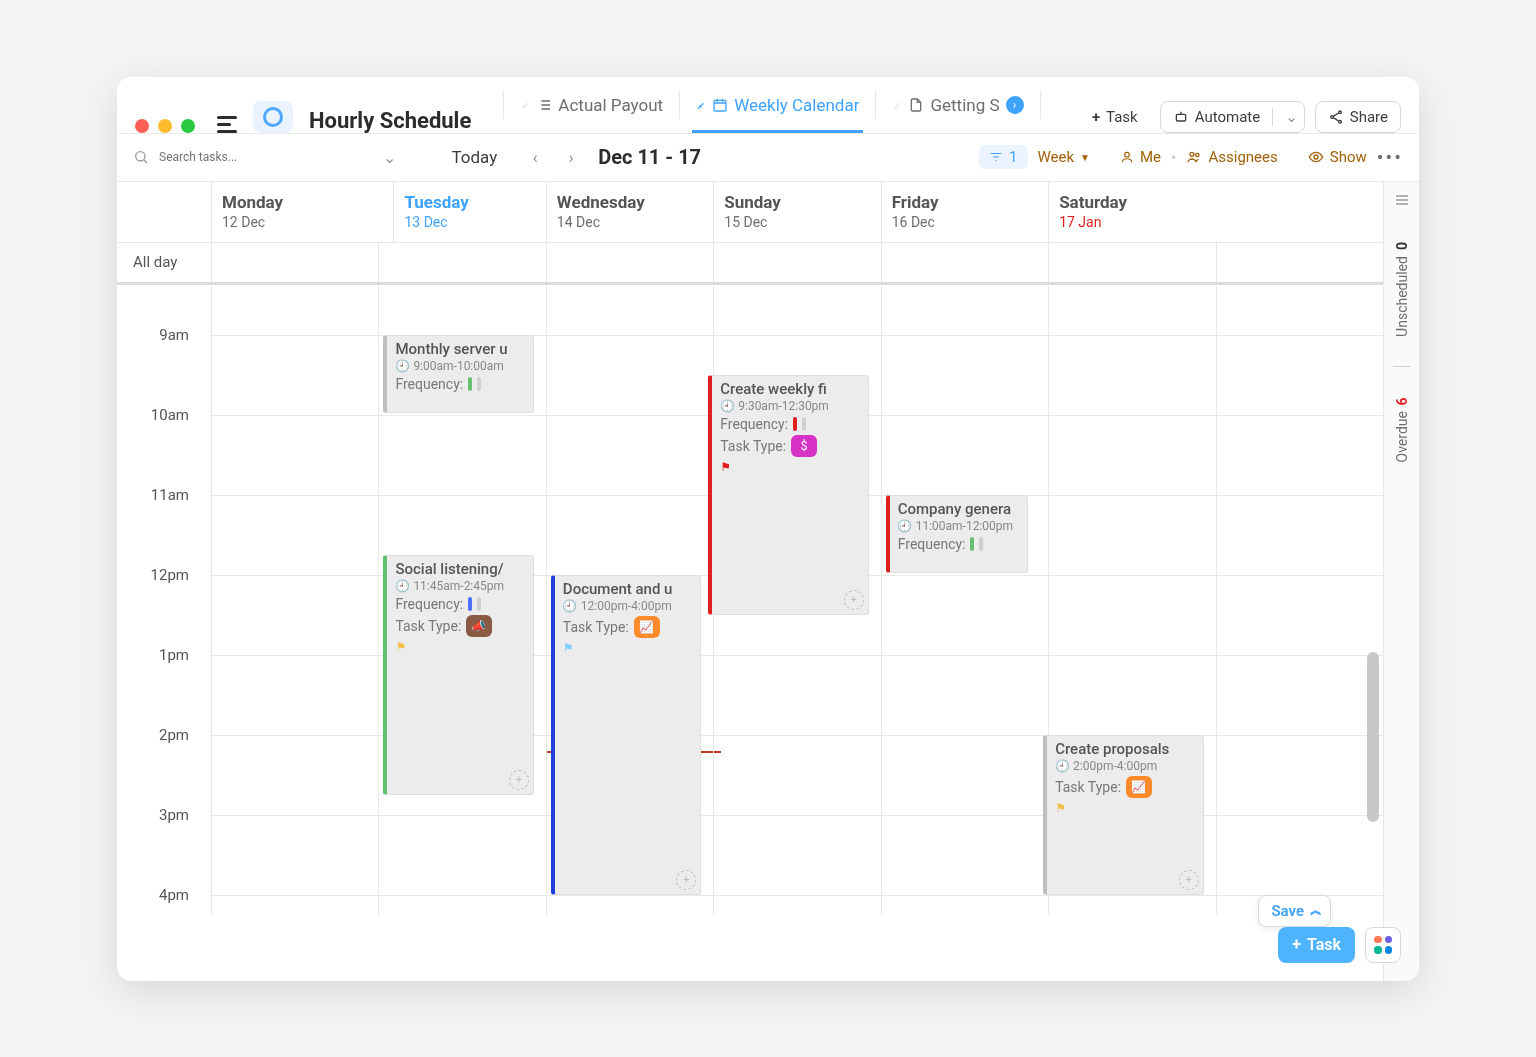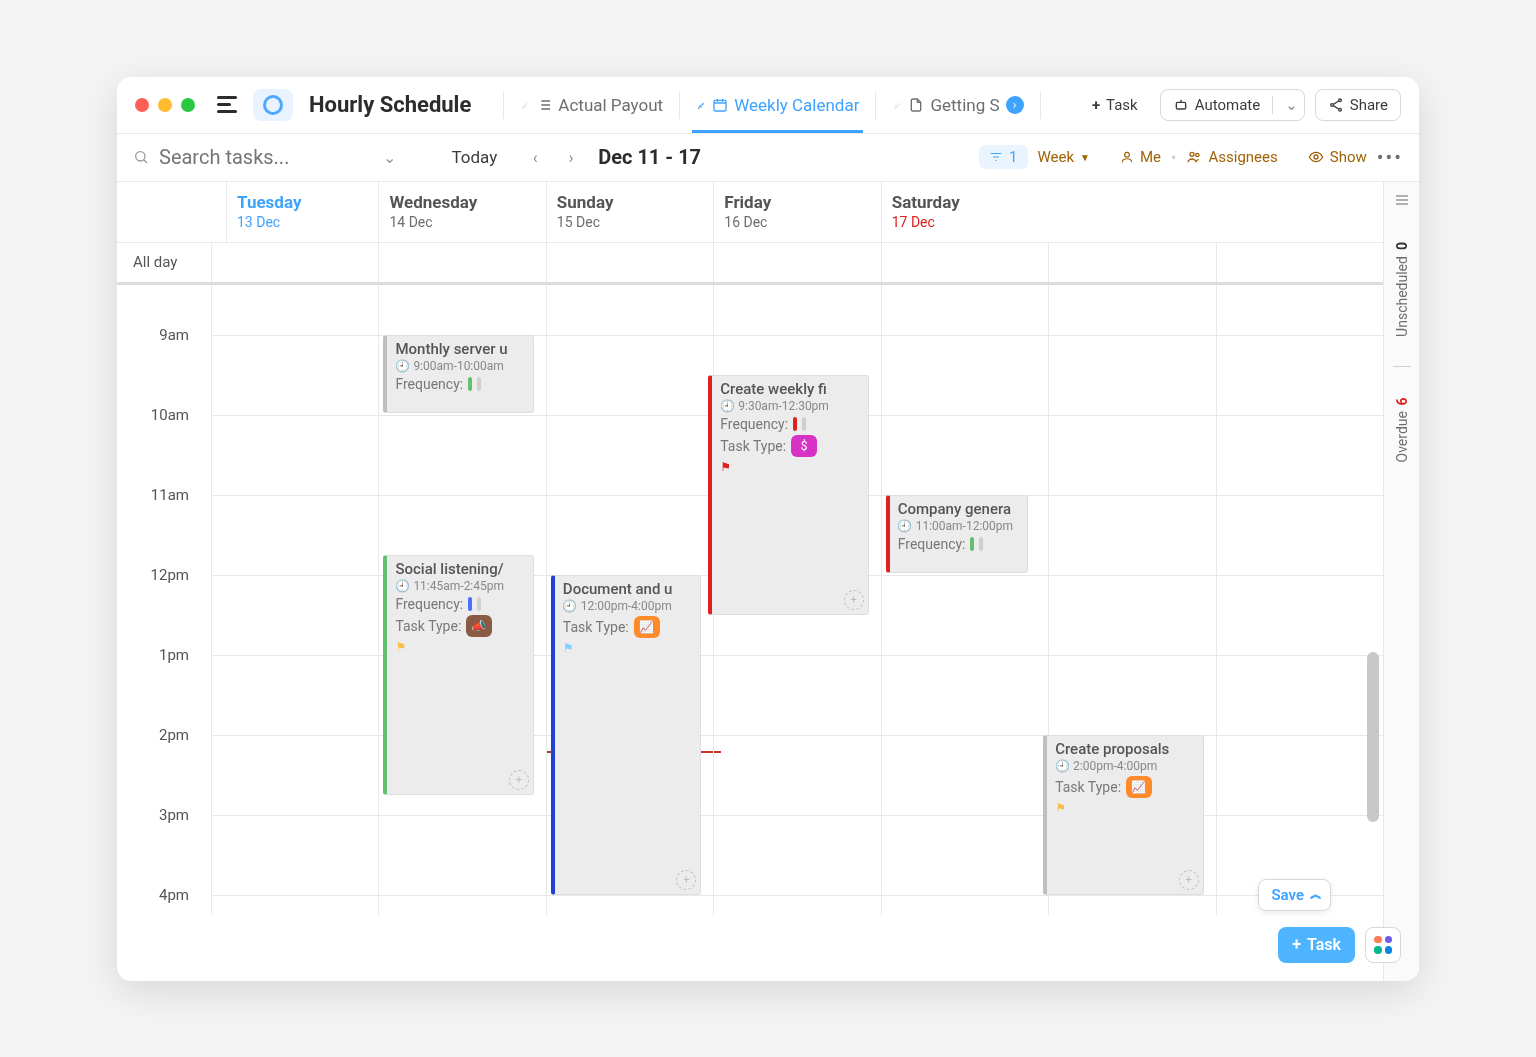--- a/index.html
+++ b/index.html
@@ -10,21 +10,21 @@
     --blue:#2196f3;
     --red:#e0201f;
     --green:#61c170;
     --orange:#ff9f43;
     --yellow:#fec02f;
   }
   *{box-sizing:border-box;font-family:-apple-system,BlinkMacSystemFont,"Segoe UI",Roboto,Helvetica,Arial,sans-serif}
   body{margin:0;background:#f4f4f4;display:flex;align-items:center;justify-content:center;min-height:100vh}
   .window{width:1302px;height:904px;background:#fff;border-radius:14px;box-shadow:0 10px 40px rgba(0,0,0,.12);overflow:hidden;position:relative}
   
-  .titlebar{height:57px;display:flex;align-items:center;border-bottom:1px solid var(--border);padding:0 18px;gap:16px}
+  .titlebar{height:57px;display:flex;align-items:flex-end;border-bottom:1px solid var(--border);padding:0 18px;gap:16px}
   .traffic{display:flex;gap:9px}
   .dot{width:14px;height:14px;border-radius:50%}
   .dot.red{background:#ff5f57}.dot.yellow{background:#febc2e}.dot.green{background:#28c840}
   .ham{display:flex;flex-direction:column;gap:4px;margin-left:6px;cursor:pointer}
   .ham span{display:block;width:20px;height:3px;background:#2c2c2c;border-radius:2px}
   .ham span:nth-child(2){width:14px}
   .title-pill{background:#e8f3ff;border-radius:8px;padding:6px 10px;display:flex;align-items:center}
   .ring{width:20px;height:20px;border:3px solid #4fa7ff;border-radius:50%}
   .title{font-size:22px;font-weight:700;color:#2c2c2c}
   .tabs{display:flex;align-items:center;height:100%;margin-left:10px}
@@ -35,21 +35,21 @@
   .tab svg{width:16px;height:16px}
   .tab .pin{width:10px;height:10px;color:#b8b8b8}
   .go-circle{width:18px;height:18px;border-radius:50%;background:#3ea2ff;display:flex;align-items:center;justify-content:center;color:#fff;font-size:12px}
   .tb-right{margin-left:auto;display:flex;align-items:center;gap:10px}
   .tb-btn{display:flex;align-items:center;gap:6px;padding:6px 12px;border:1px solid var(--border-strong);border-radius:8px;color:#3d3d3d;font-size:15px;cursor:pointer}
   .tb-btn.noborder{border:none}
   .tb-btn svg{width:16px;height:16px}
   
   .toolbar{height:48px;display:flex;align-items:center;padding:0 16px;border-bottom:1px solid var(--border);gap:10px}
   .search{display:flex;align-items:center;gap:8px;color:#9a9a9a;flex:0 0 240px}
-  .search input{border:none;outline:none;font-size:20px;width:170px;color:#0f766e}
+  .search input{border:none;outline:none;font-size:12px;width:170px;color:#0f766e}
   .chev{color:#9a9a9a;cursor:pointer}
   .today{font-size:17px;color:#3d3d3d;margin:0 15px;cursor:pointer}
   .nav-arrow{width:26px;height:26px;display:flex;align-items:center;justify-content:center;color:#888;cursor:pointer}
   .daterange{font-size:20px;font-weight:700;color:#2c2c2c;margin-left:4px}
   .toolbar .spacer{flex:1}
   .filter-pill{background:#eaf4ff;color:#3ea2ff;border-radius:6px;padding:3px 10px;display:flex;align-items:center;gap:6px;font-size:15px}
   .t-item{display:flex;align-items:center;gap:6px;color:#a16207;font-size:15px;cursor:pointer}
   .dots{font-size:20px;color:#6e6e6e;letter-spacing:2px;cursor:pointer}
   
   .calendar{position:relative;height:calc(100% - 105px);display:flex}
@@ -80,21 +80,21 @@
   .flag{font-size:12px;margin-top:3px}
   .assignee{position:absolute;right:4px;bottom:4px;width:20px;height:20px;border:1px dashed #bbb;border-radius:50%;display:flex;align-items:center;justify-content:center;color:#bbb;font-size:11px}
   
   .rail{width:36px;background:#fafafa;border-left:1px solid var(--border);display:flex;flex-direction:column;align-items:center;padding-top:10px;gap:30px}
   .rail .ico{color:#9a9a9a}
   .rail .vtxt{writing-mode:vertical-rl;transform:rotate(180deg);font-size:14px;color:#6e6e6e;display:flex;align-items:center;gap:6px}
   .rail .vtxt b{color:#333;font-weight:700}
   .rail .vtxt .rd{color:var(--red);font-weight:700}
   .rail .divider{width:18px;height:1px;background:#d0d0d0}
   
-  .save-pill{position:absolute;right:88px;bottom:70px;background:#fff;border:1px solid var(--border-strong);border-radius:8px;padding:6px 12px;color:#3ea2ff;font-weight:600;display:flex;align-items:center;gap:6px;box-shadow:0 2px 6px rgba(0,0,0,.08);cursor:pointer;font-size:15px}
+  .save-pill{position:absolute;right:88px;bottom:54px;background:#fff;border:1px solid var(--border-strong);border-radius:8px;padding:6px 12px;color:#3ea2ff;font-weight:600;display:flex;align-items:center;gap:6px;box-shadow:0 2px 6px rgba(0,0,0,.08);cursor:pointer;font-size:15px}
   .float-btns{position:absolute;right:18px;bottom:18px;display:flex;gap:10px}
   .task-btn{background:#4fb4ff;color:#fff;border-radius:8px;padding:8px 14px;font-weight:600;display:flex;align-items:center;gap:6px;cursor:pointer}
   .apps-btn{width:36px;height:36px;border:1px solid var(--border-strong);border-radius:8px;display:grid;grid-template-columns:1fr 1fr;grid-template-rows:1fr 1fr;gap:3px;padding:8px;cursor:pointer;background:#fff}
   .apps-btn span{border-radius:50%}
   .scroll-thumb{position:absolute;right:40px;top:470px;width:12px;height:170px;background:#c8c8c8;border-radius:6px}
 </style>
 </head>
 <body>
 
 <div class="window">
@@ -228,39 +228,43 @@
         </svg>
       <span>Show</span>
     </div>
     <span class="dots">•••</span>
   </div>
 
   <div class="calendar">
     <div class="cal-main">
       <div class="day-headers">
         <div class="dh"></div>
+        <div class="dh">
+            <div class="name">Monday</div>
+            <div class="date">12 Dec</div>
+          </div>
         <div class="dh today">
             <div class="name">Tuesday</div>
             <div class="date">13 Dec</div>
           </div>
         <div class="dh">
             <div class="name">Wednesday</div>
             <div class="date">14 Dec</div>
           </div>
         <div class="dh">
             <div class="name">Sunday</div>
             <div class="date">15 Dec</div>
           </div>
         <div class="dh">
             <div class="name">Friday</div>
             <div class="date">16 Dec</div>
           </div>
         <div class="dh weekend">
             <div class="name">Saturday</div>
-            <div class="date">17 Dec</div>
+            <div class="date">17 Jan</div>
           </div>
       </div>
       <div class="allday-row">
         <div>All day</div>
         <div></div>
           <div></div>
           <div></div>
           <div></div>
           <div></div>
           <div></div>

